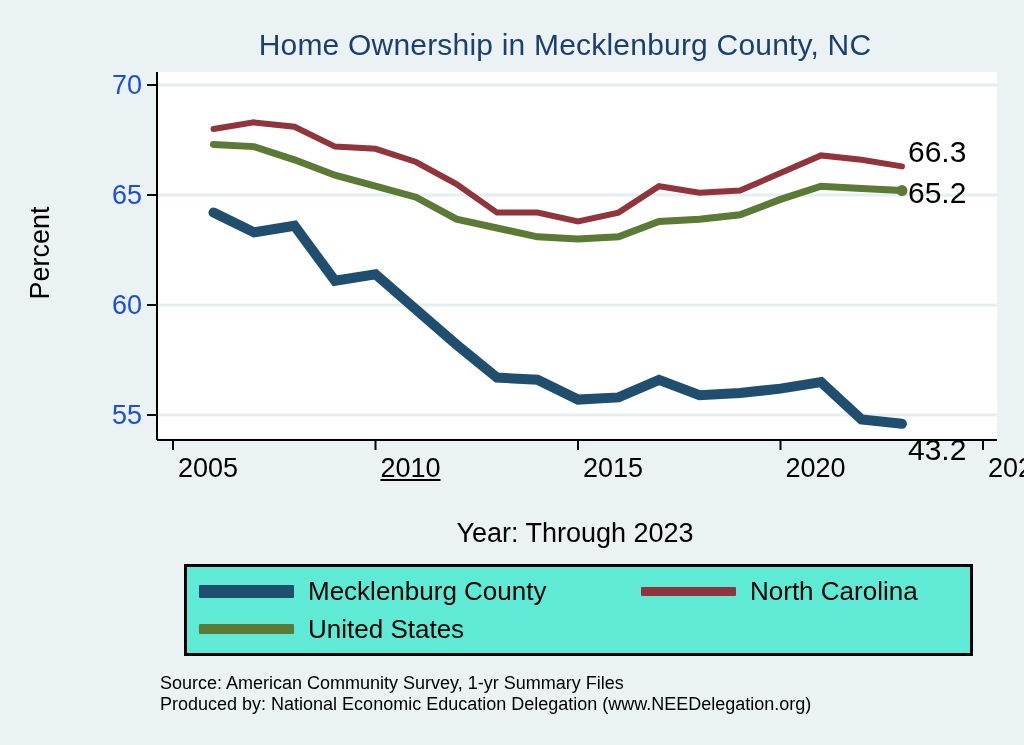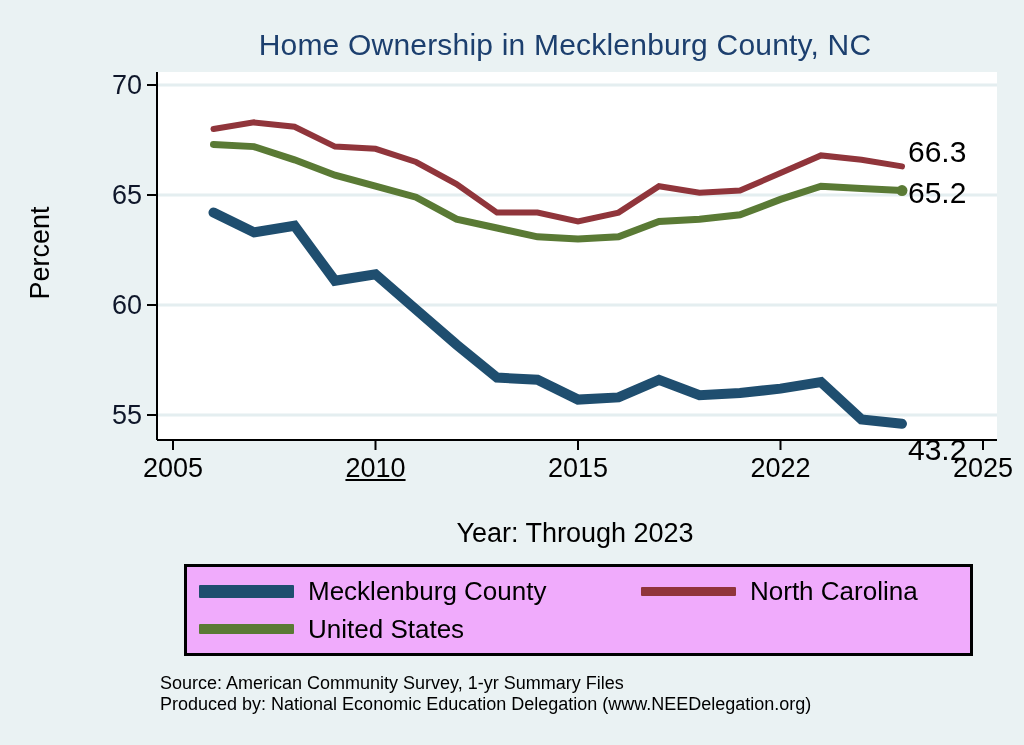--- a/index.html
+++ b/index.html
@@ -20,33 +20,33 @@
     position: absolute; left: -57px; top: 233px; width: 204px; height: 40px;
     transform: rotate(-90deg); text-align: center;
     font-size: 27px; color: #000;
   }
   .x-axis-title {
     position: absolute; left: 175px; top: 518px; width: 800px;
     text-align: center; font-size: 27px; color: #000;
   }
   .ytick-label {
     position: absolute; width: 80px; text-align: right;
-    font-size: 27px; color: #0f172a; line-height: 32px;
+    font-size: 27px; color: #1d4ed8; line-height: 32px;
   }
   .xtick-label {
-    position: absolute; width: 130px; text-align: center;
+    position: absolute; width: 130px; text-align: right;
     font-size: 27px; color: #000; line-height: 32px;
   }
   .end-label {
     position: absolute; font-size: 30px; color: #000; line-height: 36px;
     white-space: nowrap;
   }
   .legend {
     position: absolute; left: 184px; top: 564px; width: 789px; height: 92px;
-    background: #f0abfc; border: 3px solid #000; box-sizing: border-box;
+    background: #5eead4; border: 3px solid #000; box-sizing: border-box;
     display: grid; grid-template-columns: 442px auto;
     align-content: center; row-gap: 7px; padding-left: 12px;
   }
   .legend-item { display: flex; align-items: center; }
   .legend-key { display: inline-block; width: 95px; border-radius: 1px; }
   .legend-label { margin-left: 14px; font-size: 26px; color: #000; white-space: nowrap; }
   .note-line {
     position: absolute; left: 160px; font-size: 18px; color: #000; line-height: 22px;
     white-space: nowrap;
   }
@@ -86,21 +86,21 @@
   <div id="ytick-labels">
       <div class="ytick-label" style="left: 62px; top: 399px;">55</div>
       <div class="ytick-label" style="left: 62px; top: 289px;">60</div>
       <div class="ytick-label" style="left: 62px; top: 179px;">65</div>
       <div class="ytick-label" style="left: 62px; top: 69px;">70</div>
     </div>
   <div id="xtick-labels">
       <div class="xtick-label" style="left: 108px; top: 452px;">2005</div>
       <div class="xtick-label" style="left: 310.5px; top: 452px; text-decoration: underline;">2010</div>
       <div class="xtick-label" style="left: 513px; top: 452px;">2015</div>
-      <div class="xtick-label" style="left: 715.5px; top: 452px;">2022</div>
+      <div class="xtick-label" style="left: 715.5px; top: 452px;">2020</div>
       <div class="xtick-label" style="left: 918px; top: 452px;">2025</div>
     </div>
   <div id="end-labels">
       <div class="end-label" style="left: 908px; top: 431.8px;">43.2</div>
       <div class="end-label" style="left: 908px; top: 134.4px;">66.3</div>
       <div class="end-label" style="left: 908px; top: 174.6px;">65.2</div>
     </div>
 
   <div class="x-axis-title">Year: Through 2023</div>
 

